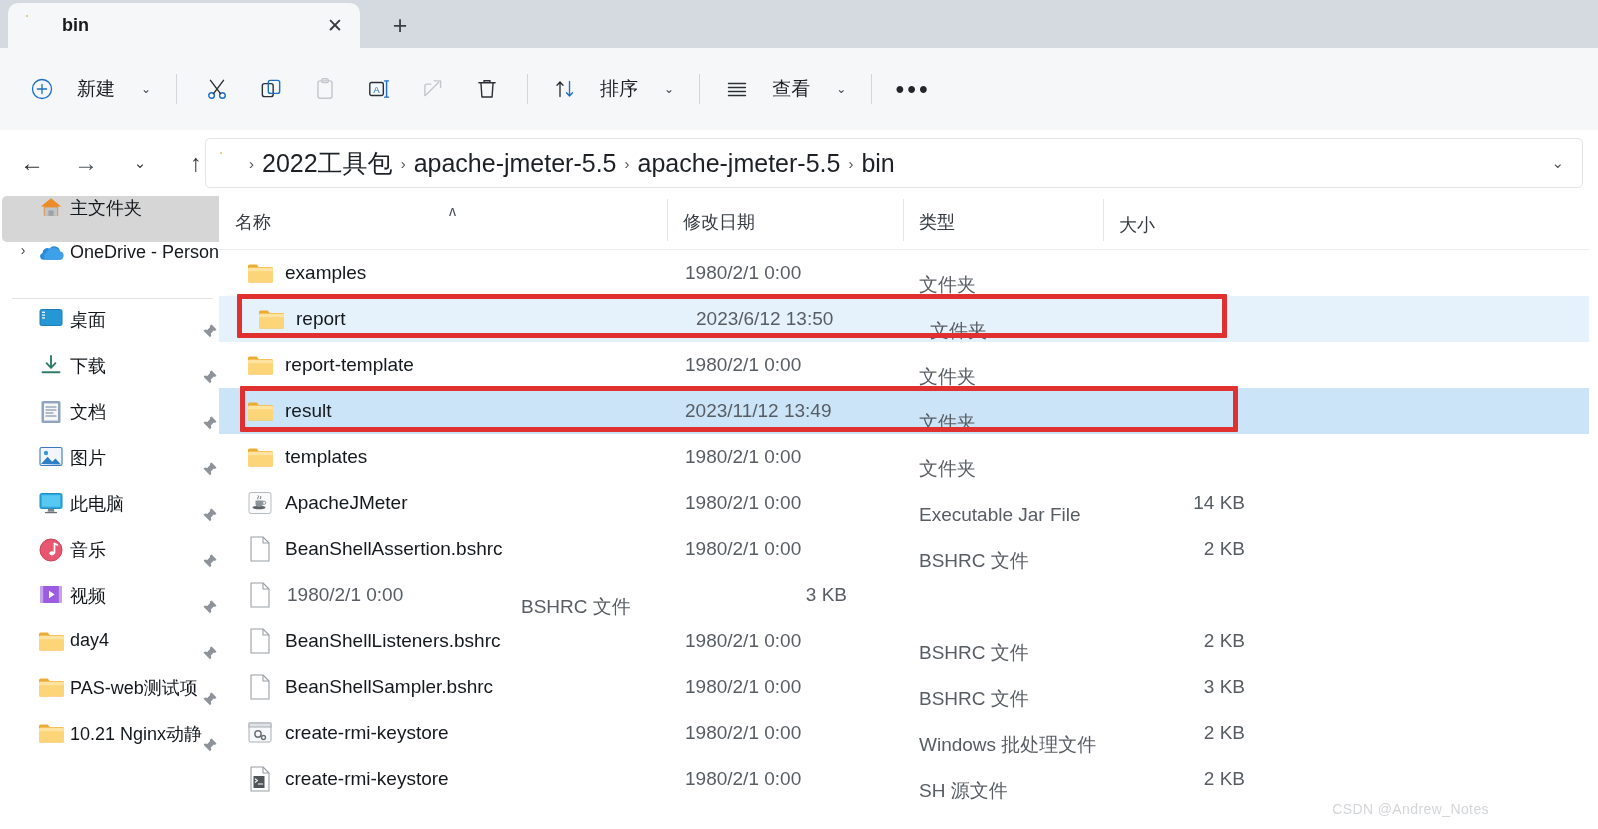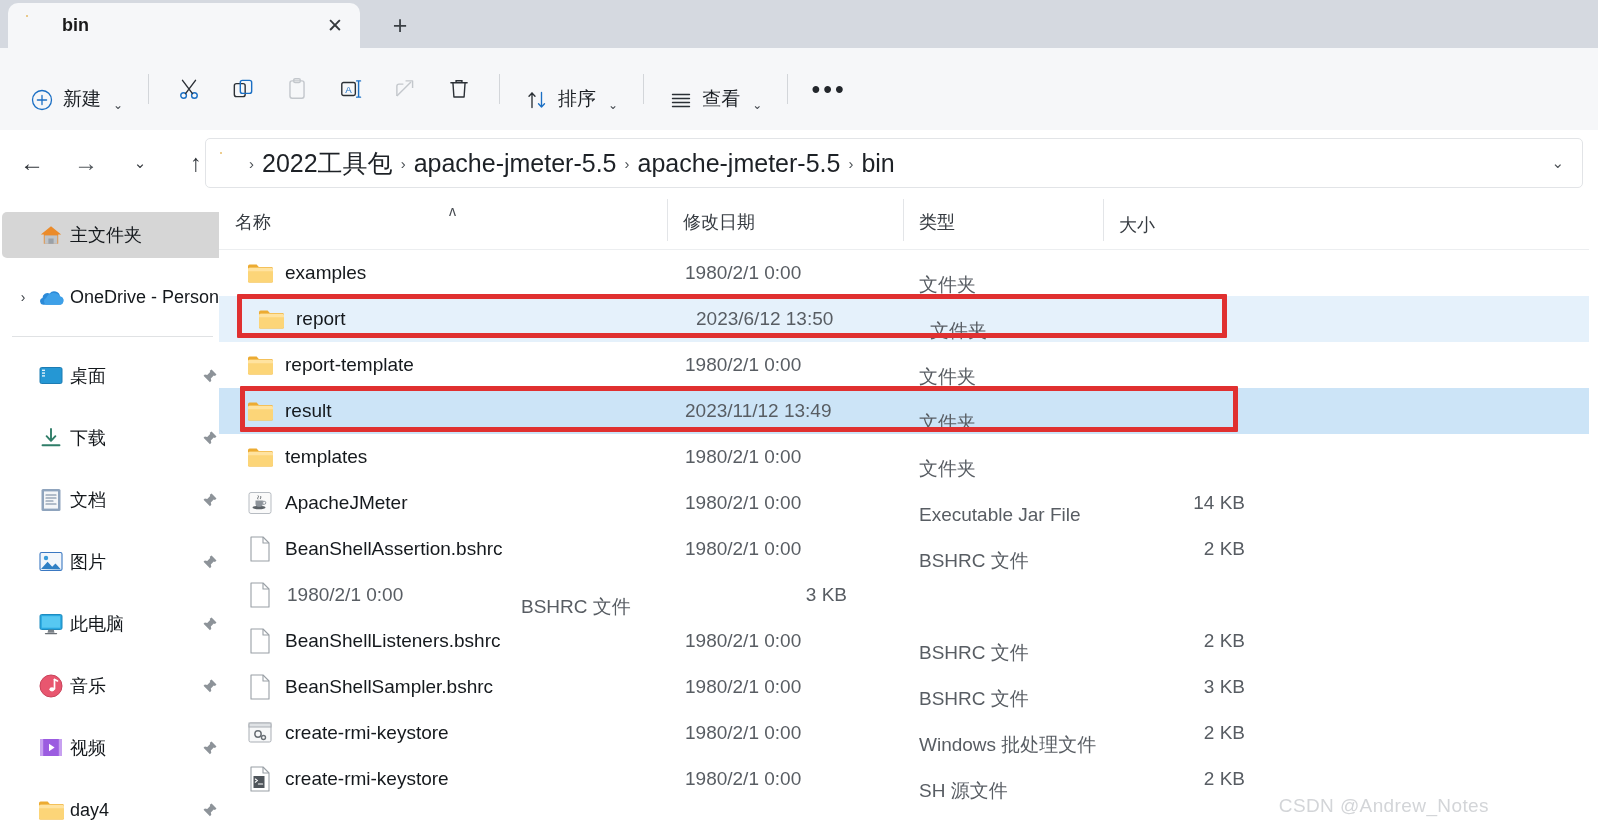--- a/index.html
+++ b/index.html
@@ -35,21 +35,21 @@
     display: flex; align-items: center; justify-content: center;
     font-size: 25px; color: #3a3f44; font-weight: 300;
   }
 
   
   .cmdbar {
     position: absolute; left: 0; top: 48px; width: 1598px; height: 82px;
     background: #f6f7f9; display: flex; align-items: center;
   }
   .cmd-btn {
-    height: 46px; display: flex; align-items: flex-end; gap: 9px;
+    height: 46px; display: flex; align-items: center; gap: 23px;
     padding: 0 12px; border-radius: 5px; color: #20242a;
   }
   .cmd-new { margin-left: 18px; }
   .cmd-label { font-size: 19px; color: #1b1f24; white-space: nowrap; }
   .chev { font-size: 12px; color: #44494f; margin-left: 3px; }
   .sep { width: 1px; height: 30px; background: #d3d6da; margin: 0 13px; flex: 0 0 auto; }
   .iconbtn {
     width: 54px; height: 46px; border-radius: 5px;
     display: flex; align-items: center; justify-content: center;
   }
@@ -86,22 +86,22 @@
   .crumb-drop {
     margin-left: auto; font-size: 15px; color: #4b5055; padding-right: 6px;
   }
 
   
   .sidebar {
     position: absolute; left: 0; top: 196px; width: 228px; height: 633px;
     background: #ffffff; border-right: 1px solid #e6e8ea; overflow: hidden;
   }
   .nav-row {
-    position: relative; height: 46px; display: flex; align-items: center;
-    padding-left: 8px; border-radius: 5px; margin: 16px 2px;
+    position: relative; height: 46px; display: flex; align-items: flex-start;
+    padding-left: 8px; border-radius: 5px; margin: 0 2px;
   }
   .nav-row.selected { background: #d6d6d6; }
   .nav-exp {
     width: 26px; flex: 0 0 auto; font-size: 14px; color: #3b4046;
     display: flex; align-items: center; justify-content: center;
   }
   .nav-icon-slot {
     width: 30px; flex: 0 0 auto; display: flex; align-items: center; justify-content: center;
   }
   .nav-text {
@@ -157,21 +157,21 @@
   
   .redbox {
     position: absolute; border: 5px solid #e03030; pointer-events: none;
     border-radius: 1px;
   }
   #redbox-report { left: 18px; top: 98px; width: 990px; height: 44px; }
   #redbox-result { left: 21px; top: 190px; width: 998px; height: 46px; }
 
   .watermark {
     position: absolute; right: 16px; bottom: 12px;
-    font-size: 19px; color: #d3d5d8; letter-spacing: .4px;
+    font-size: 14px; color: #d3d5d8; letter-spacing: .4px;
     font-family: "Liberation Sans", sans-serif;
   }
 
   
   .folder-sh { width: 100%; height: 100%; position: relative; }
   .folder-sh::before {
     content: ""; position: absolute; left: 0; top: 1px; width: 42%; height: 22%;
     background: #e9a93c; border-radius: 2px 3px 0 0;
   }
   .folder-sh::after {

